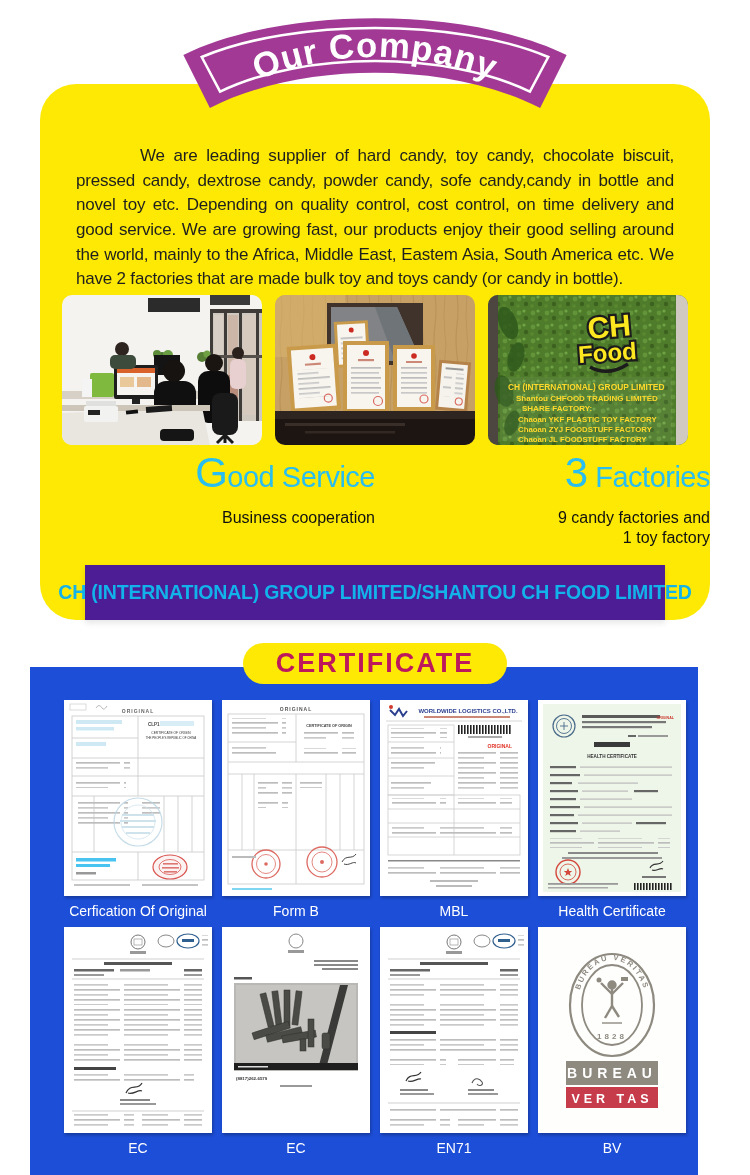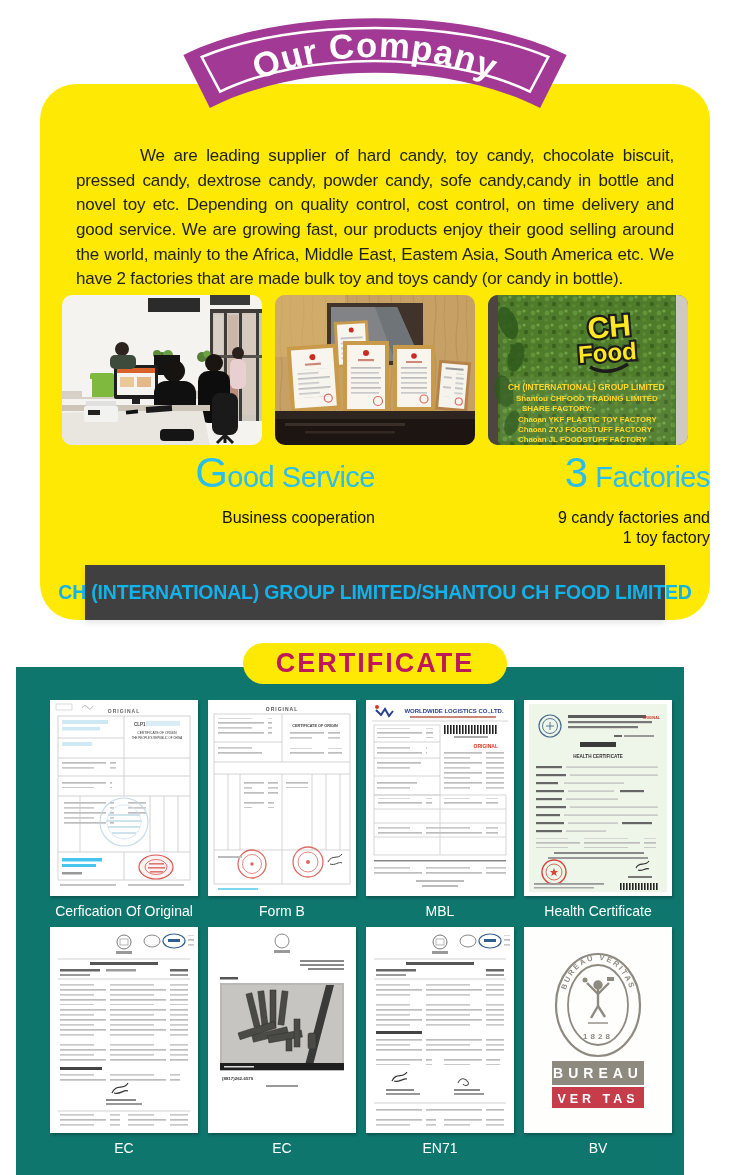--- a/index.html
+++ b/index.html
@@ -22,27 +22,27 @@
   .photo{width:200px;height:150px;border-radius:10px;display:block;}
 
   .features{position:absolute;left:0;top:368px;width:670px;display:flex;}
   .feature{flex:1;text-align:right;}
   .feature-title{color:#29bdf0;white-space:nowrap;letter-spacing:-0.5px;}
   .feat-big{font-size:42px;line-height:1;}
   .feat-small{font-size:29px;line-height:1;}
   .feature-desc{margin-top:14px;font-size:16px;line-height:1.25;color:#111111;}
 
   
-  .company-bar{position:absolute;left:85px;top:565px;width:580px;height:55px;background:#404040;
+  .company-bar{position:absolute;left:85px;top:565px;width:580px;height:55px;background:#4c1d95;
                display:flex;align-items:center;justify-content:center;z-index:6;
                box-shadow:0 3px 6px rgba(0,0,0,0.10);}
   .company-bar span{font-size:19.5px;font-weight:bold;color:#12b2ea;letter-spacing:-0.2px;white-space:nowrap;}
 
   
-  .green-section{position:absolute;left:16px;top:667px;width:668px;height:508px;background:#0f766e;}
+  .green-section{position:absolute;left:30px;top:667px;width:668px;height:508px;background:#1d4ed8;}
   .cert-pill{position:absolute;left:50%;top:643px;transform:translateX(-50%);
              width:264px;height:41px;background:#fde903;border-radius:21px;z-index:7;
              display:flex;align-items:center;justify-content:center;}
   .cert-pill span{font-size:27px;font-weight:bold;color:#be185d;letter-spacing:2px;}
 
   .cert-row{display:flex;gap:10px;padding:0 34px;}
   .cert-row.r1{margin-top:33px;}
   .cert-row.r2{margin-top:7px;}
   .cert-item{margin:0;width:148px;display:flex;flex-direction:column;align-items:center;}
   .cert-card{width:148px;background:#ffffff;box-shadow:1px 2px 3px rgba(0,0,0,0.28);}

